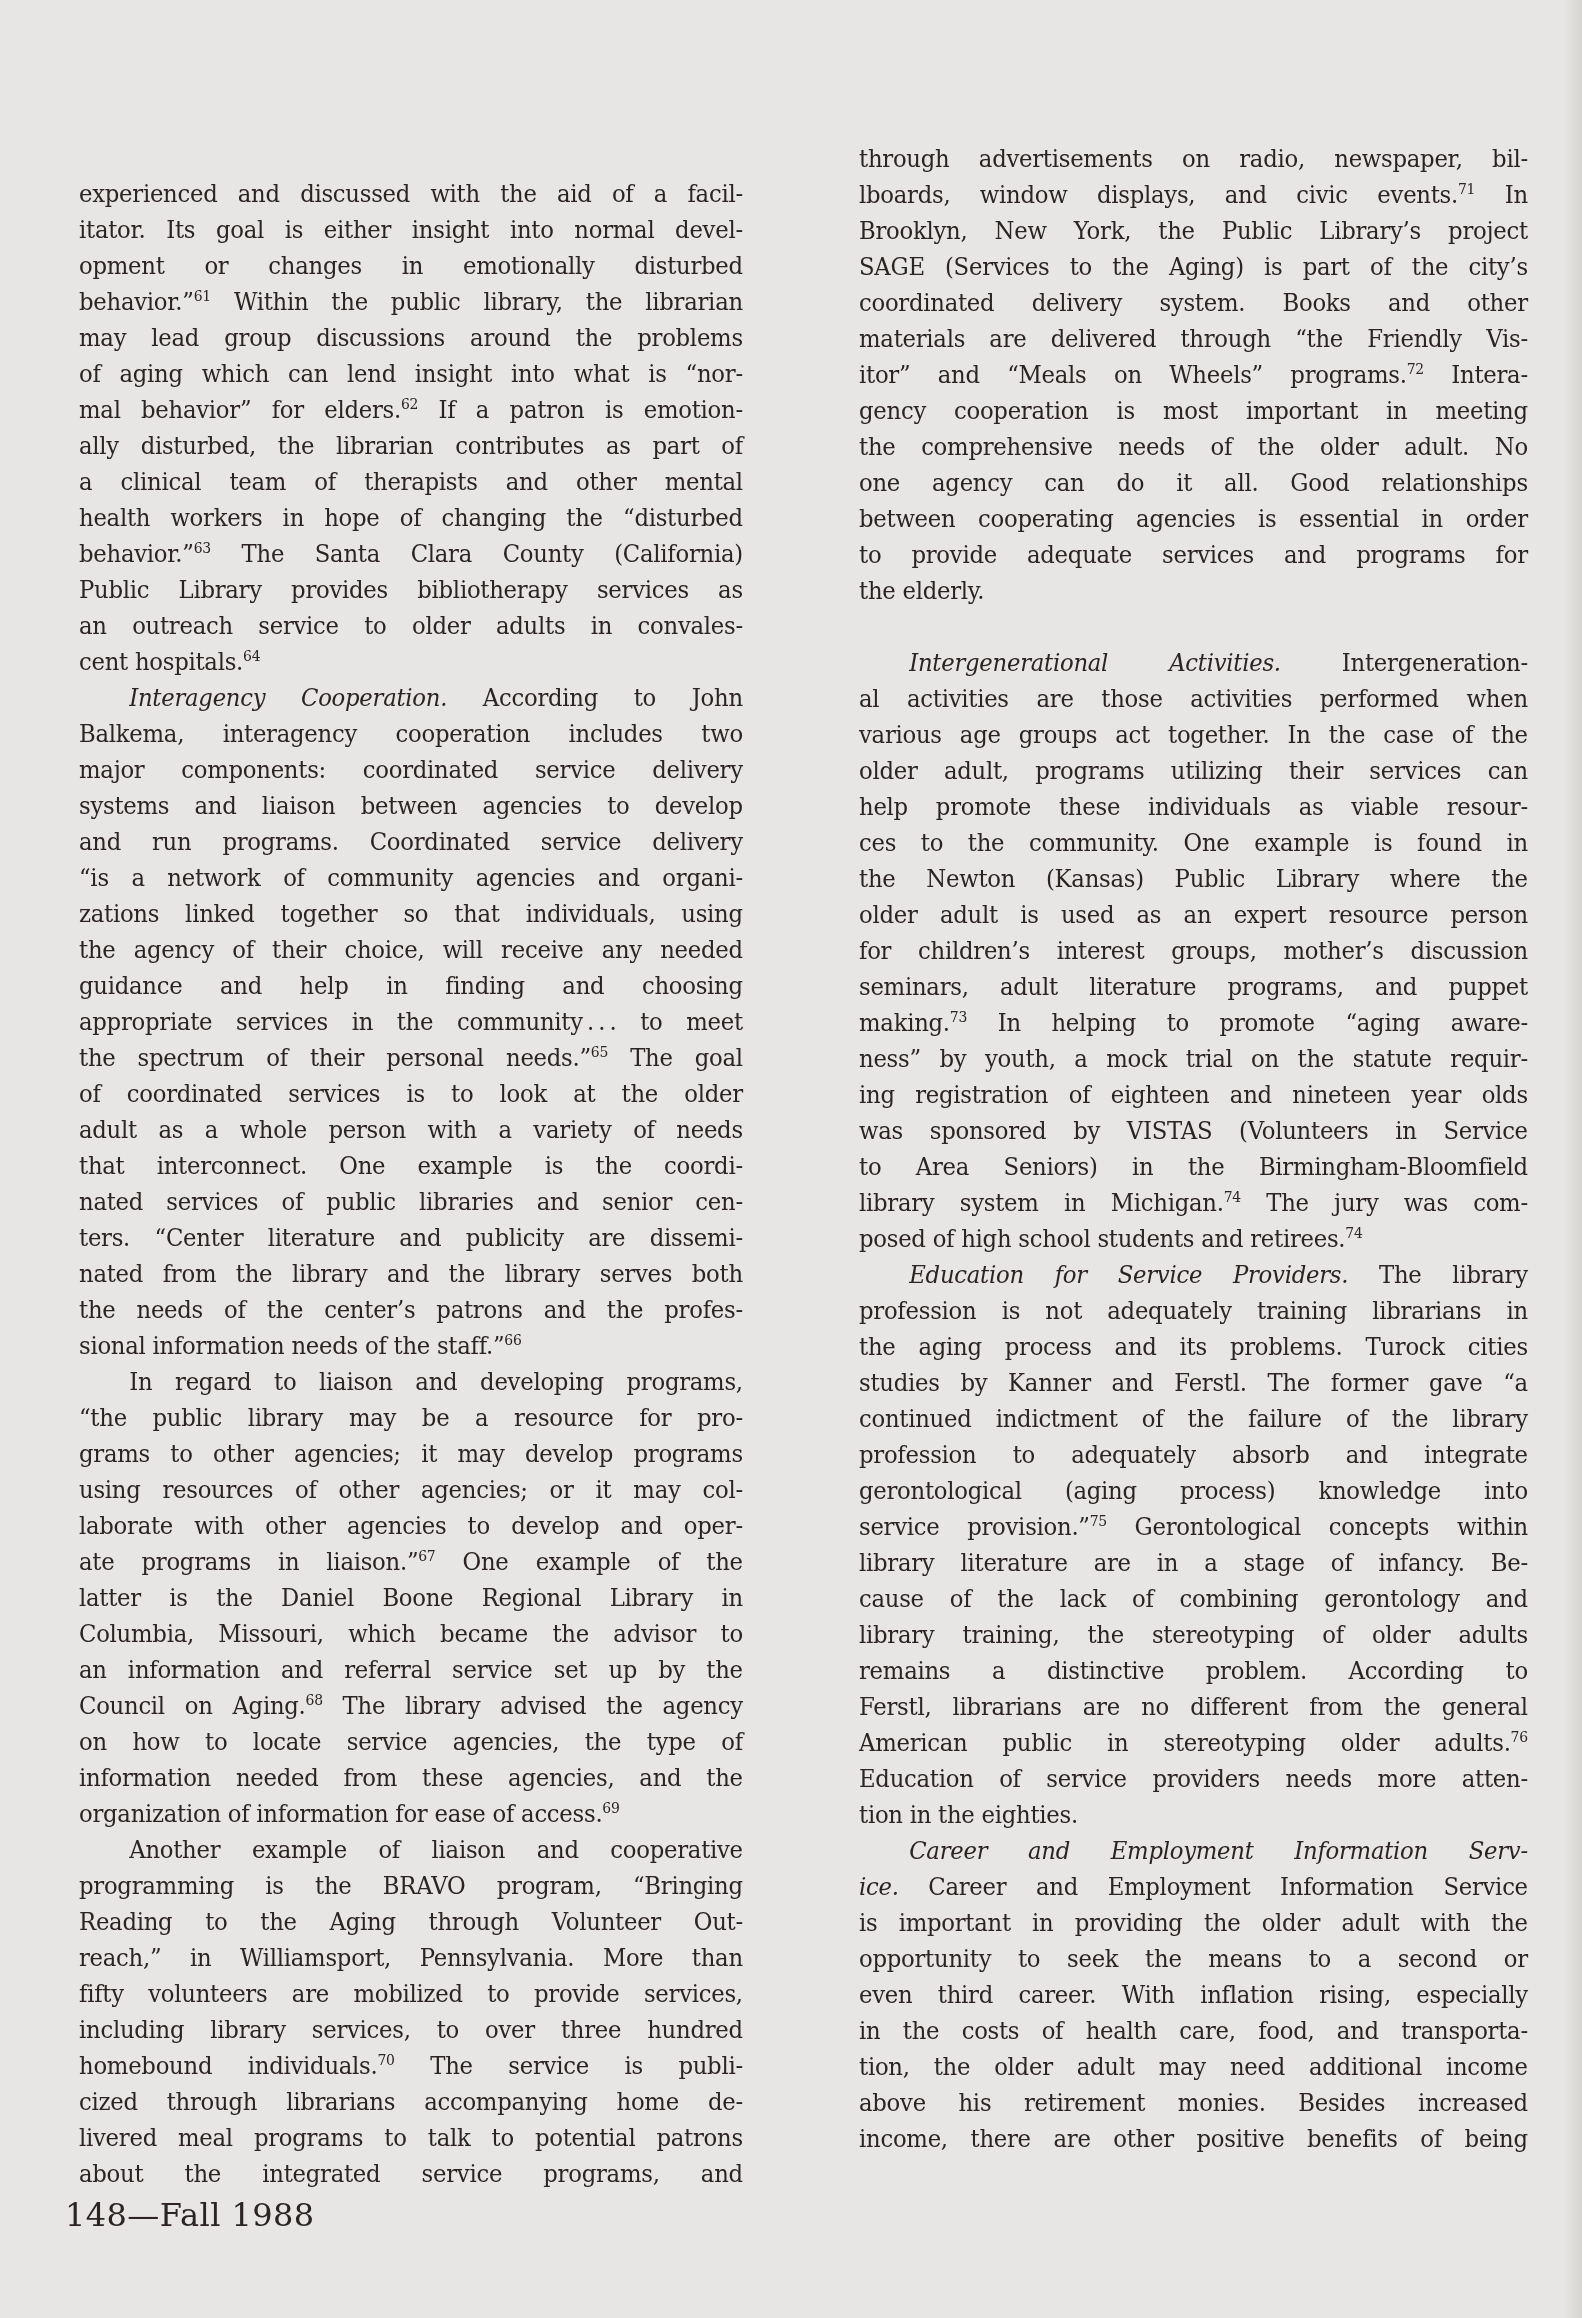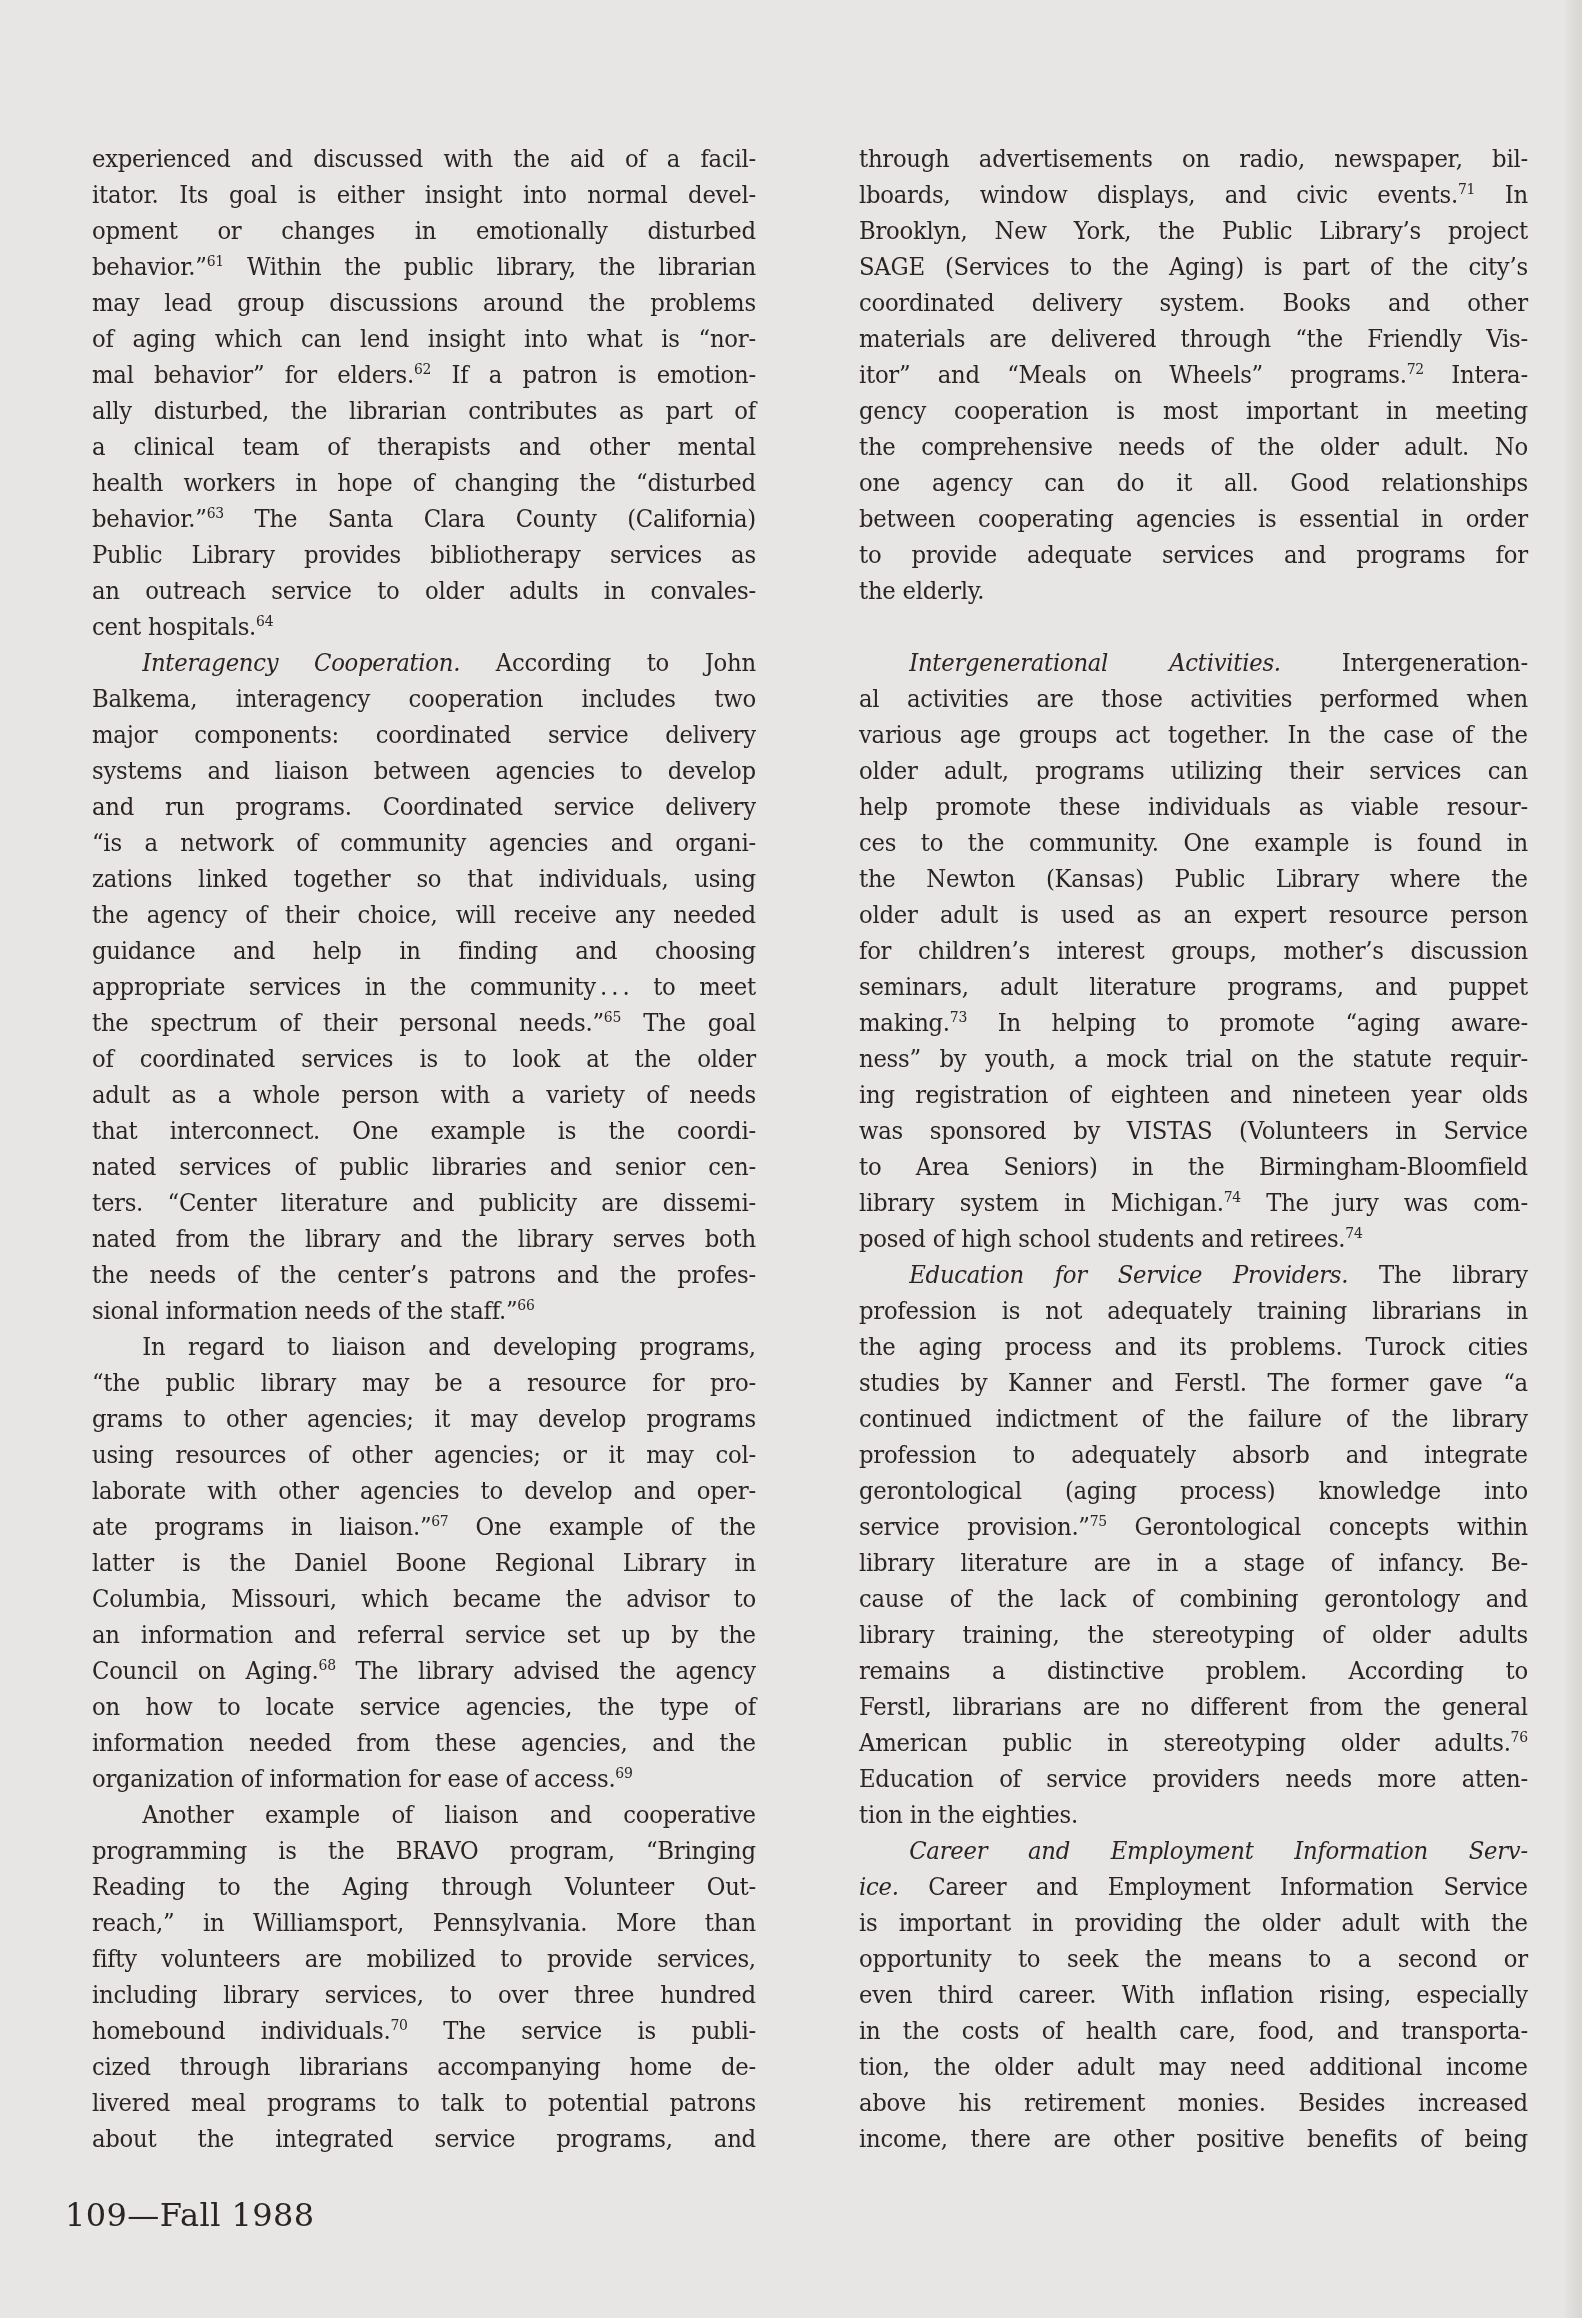--- a/index.html
+++ b/index.html
@@ -10,21 +10,21 @@
     font-family: "DejaVu Serif", "Liberation Serif", serif;
     color: #2b2423;
   }
   .page-edge {
     position: absolute; right: 0; top: 0; width: 17.4px; height: 100%;
     background: linear-gradient(to right, #e4e3e1, #d7d6d3);
   }
   .column {
     position: absolute; top: 141px;
   }
-  .col-left { left: 92px; width: 664px; }
+  .col-left { left: 79px; width: 664px; margin-top: 35px; }
   .col-right { left: 859px; width: 669px; }
   .line {
     height: 36px; line-height: 36px;
     font-size: 24.5px;
     white-space: nowrap;
     text-align: justify;
     text-align-last: justify;
     letter-spacing: -0.3px;
     transform: scaleX(0.93);
     transform-origin: left center;
@@ -157,14 +157,14 @@
     <div class="line"><i>ice.</i><span> Career and Employment Information Service</span></div>
     <div class="line"><span>is important in providing the older adult with the</span></div>
     <div class="line"><span>opportunity to seek the means to a second or</span></div>
     <div class="line"><span>even third career. With inflation rising, especially</span></div>
     <div class="line"><span>in the costs of health care, food, and transporta-</span></div>
     <div class="line"><span>tion, the older adult may need additional income</span></div>
     <div class="line"><span>above his retirement monies. Besides increased</span></div>
     <div class="line"><span>income, there are other positive benefits of being</span></div>
   </div>
 
-<div class="footer">109—Fall 1988</div>
+<div class="footer">148—Fall 1988</div>
 
 
 </body></html>

